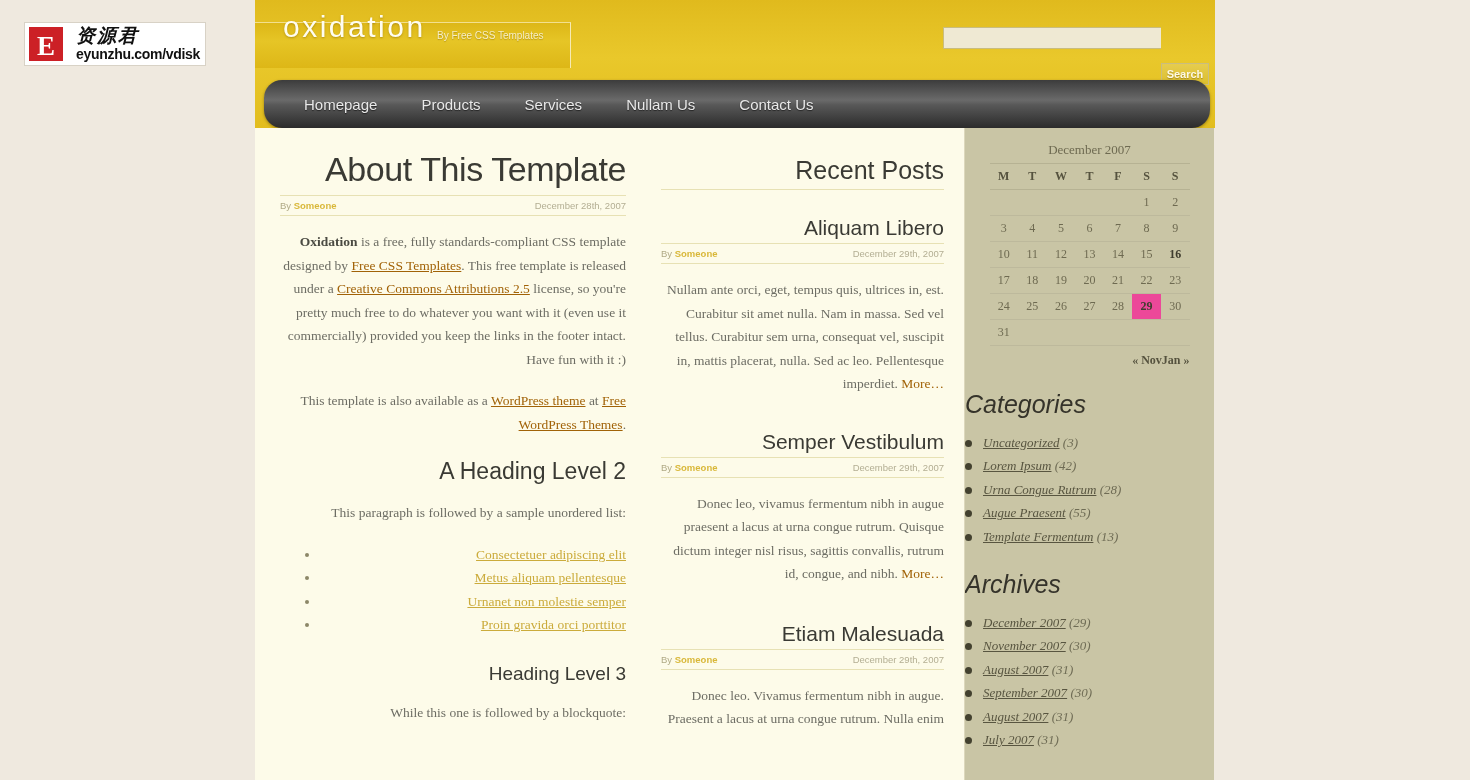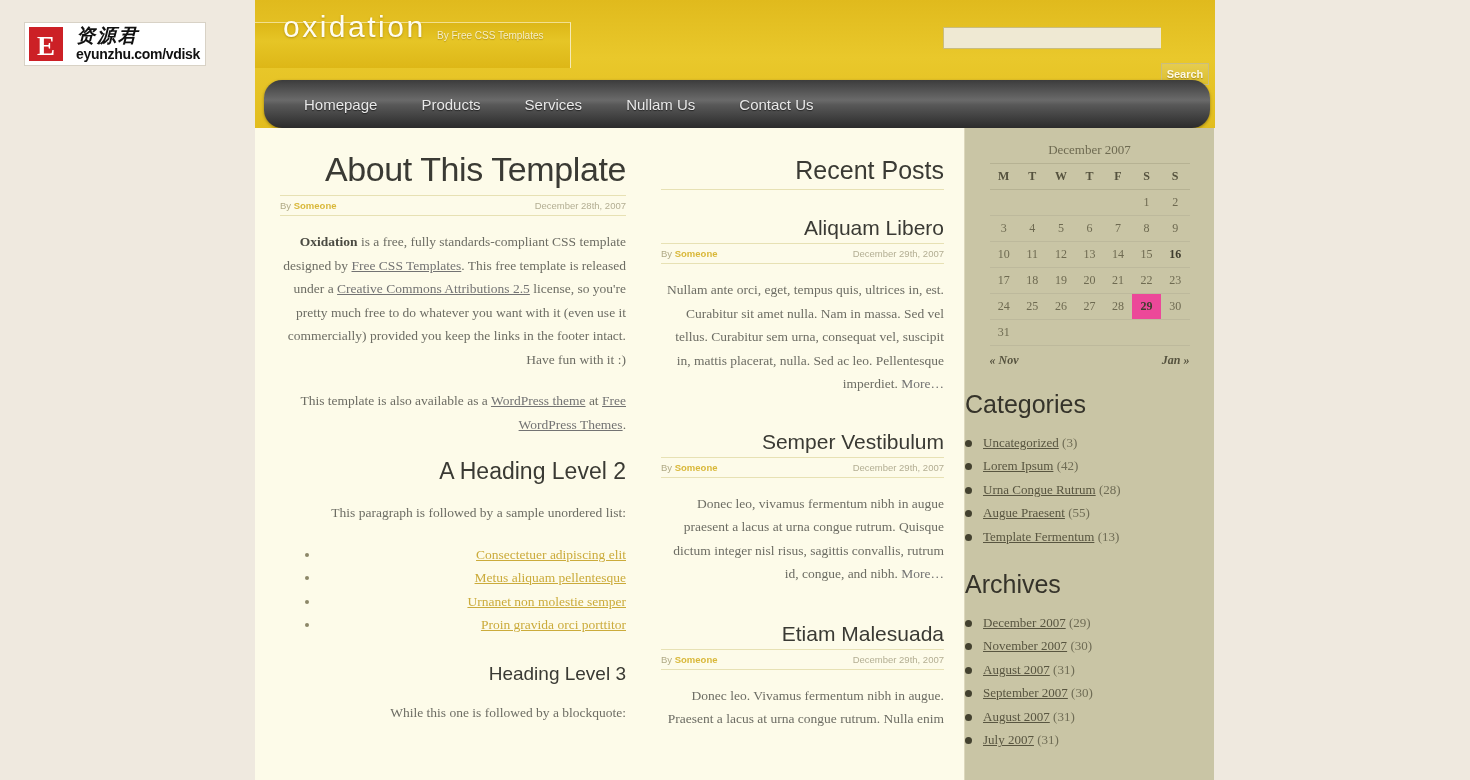--- a/index.html
+++ b/index.html
@@ -265,21 +265,21 @@
   .meta-by { color: #b0aa86; }
   .meta-by a { color: #d9b83a; text-decoration: none; font-weight: bold; }
   .meta-date { color: #b3ae93; }
   p.body-text {
     font-size: 13.5px;
     line-height: 23.5px;
     color: #6d6d64;
     margin: 0 0 18px 0;
   }
   a.inline-link {
-    color: #737373;
+    color: #a16207;
     text-decoration: underline;
   }
   strong.lead { color: #4a4a42; font-weight: bold; }
   ul.sample-list {
     margin: 0 0 6px 0;
     padding-left: 40px;
     list-style: disc;
   }
   ul.sample-list li {
     color: #8c8768;
@@ -323,42 +323,41 @@
   .cal td.bold { font-weight: bold; color: #3f3d2e; }
   .cal td.today {
     background: #ec4899;
     font-weight: bold;
     color: #3f3d2e;
   }
   .cal-nav {
     width: 200px;
     margin: 4px auto 0 auto;
     display: flex;
-    justify-content: space-between;
+    justify-content: flex-end;
     font-size: 12px;
     padding-top: 3px;
-    font-style: italic;
   }
   .cal-nav a {
     color: #55523e;
     text-decoration: none;
     font-weight: bold;
   }
 
   
   h2.side-title {
     font-family: "Liberation Sans", sans-serif;
     font-size: 25px;
     font-weight: normal;
     color: #35332a;
     margin: 22px 0 12px 0;
     padding-left: 0;
     text-align: left;
   }
-  .side-block { padding: 0 18px 0 0; margin-left: 0; }
+  .side-block { padding: 0 18px 0 0; margin-left: 0; font-style: italic; }
   ul.side-list {
     list-style: none;
     margin: 0;
     padding: 0 0 0 0;
   }
   ul.side-list li {
     font-size: 13px;
     color: #5e5b46;
     line-height: 23.4px;
     position: relative;

